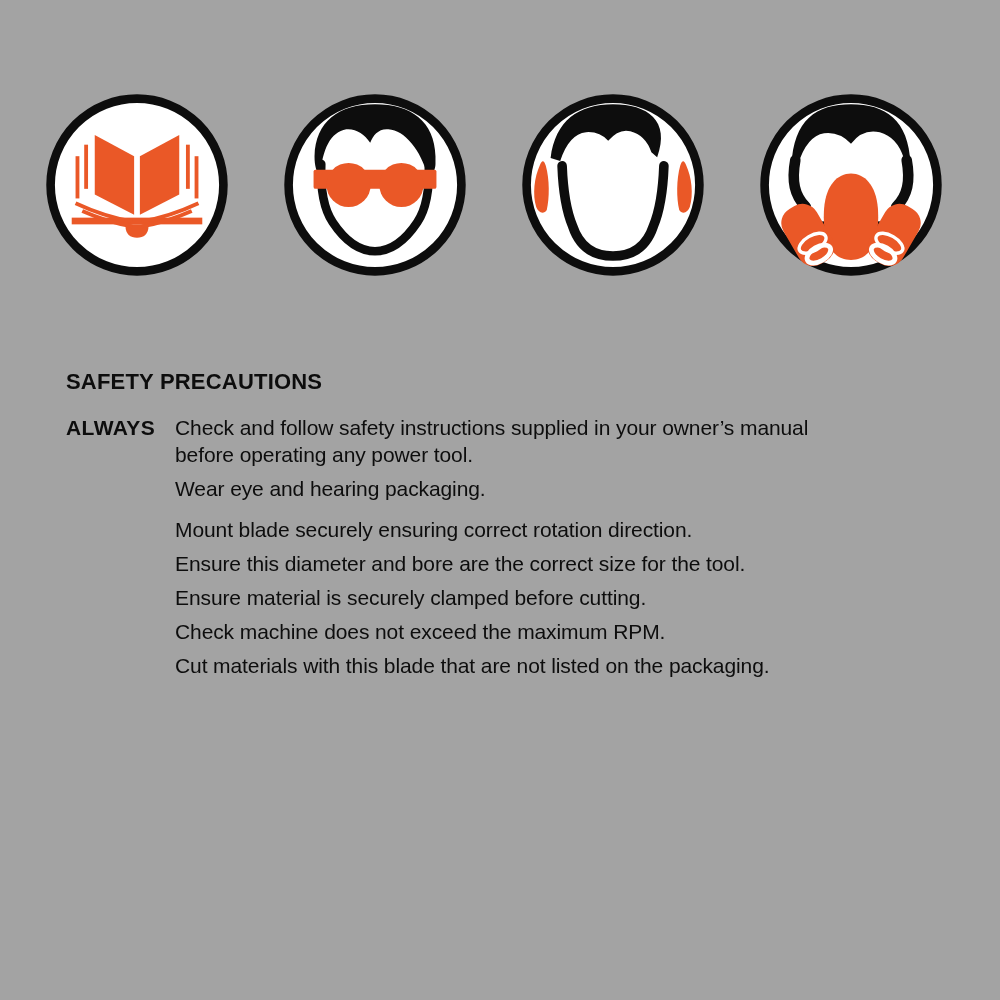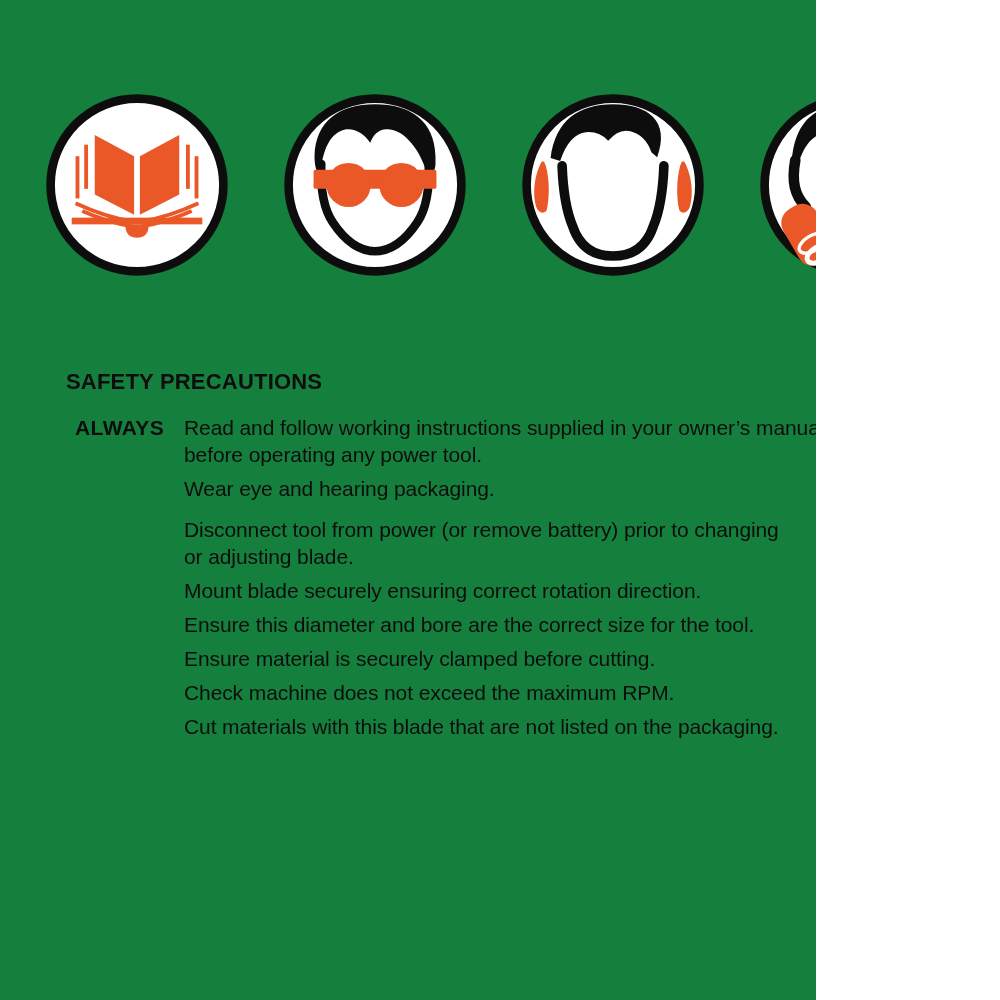--- a/index.html
+++ b/index.html
@@ -1,29 +1,29 @@
 <!DOCTYPE html>
 <html><head>
 <meta charset="utf-8">
 <style>
   html,body{margin:0;padding:0;background:#ffffff;}
   .page{
-    position:relative;width:816px;height:1000px;background:#15803d;overflow:hidden;
+    position:relative;width:1000px;height:1000px;background:#a3a3a3;overflow:hidden;
     font-family:"Liberation Sans", sans-serif;color:#0d0d0d;
   }
   .icons-row{position:absolute;top:89px;left:41px;display:flex;gap:46px;}
   .icon{width:192px;height:192px;flex:0 0 auto;}
   .icon svg{display:block;width:100%;height:100%;}
   .content{position:absolute;left:66px;top:371px;width:900px;}
   .heading{
     margin:0 0 21px 0;font-size:22px;line-height:22px;font-weight:bold;
     letter-spacing:0.2px;color:#0d0d0d;
   }
   .rows{display:block;}
-  .row{display:grid;grid-template-columns:109px 1fr;margin:0 0 7px 9px;}
+  .row{display:grid;grid-template-columns:109px 1fr;margin:0 0 7px 0;}
   .row-label{font-weight:bold;font-size:21px;line-height:27px;letter-spacing:0.4px;}
   .row-text{font-size:21px;line-height:27px;letter-spacing:-0.1px;white-space:pre-line;}
 </style>
 </head>
 <body>
 
 <div class="page">
 
   <div class="icons-row">
 
@@ -110,38 +110,33 @@
       </svg>
     </div>
 
   </div>
 
   <div class="content">
     <h1 class="heading">SAFETY PRECAUTIONS</h1>
     <div class="rows">
   <div class="row">
     <span class="row-label">ALWAYS</span>
-    <span class="row-text">Read and follow working instructions supplied in your owner’s manual
+    <span class="row-text">Check and follow safety instructions supplied in your owner’s manual
 before operating any power tool.</span>
   </div>
 
   <div class="row">
     <span class="row-label"></span>
     <span class="row-text">Wear eye and hearing packaging.</span>
   </div>
 
   <div class="row">
     <span class="row-label"></span>
   </div>
 
-  <div class="row">
-    <span class="row-label"></span>
-    <span class="row-text">Disconnect tool from power (or remove battery) prior to changing
-or adjusting blade.</span>
-  </div>
 
   <div class="row">
     <span class="row-label"></span>
     <span class="row-text">Mount blade securely ensuring correct rotation direction.</span>
   </div>
 
   <div class="row">
     <span class="row-label"></span>
     <span class="row-text">Ensure this diameter and bore are the correct size for the tool.</span>
   </div>

